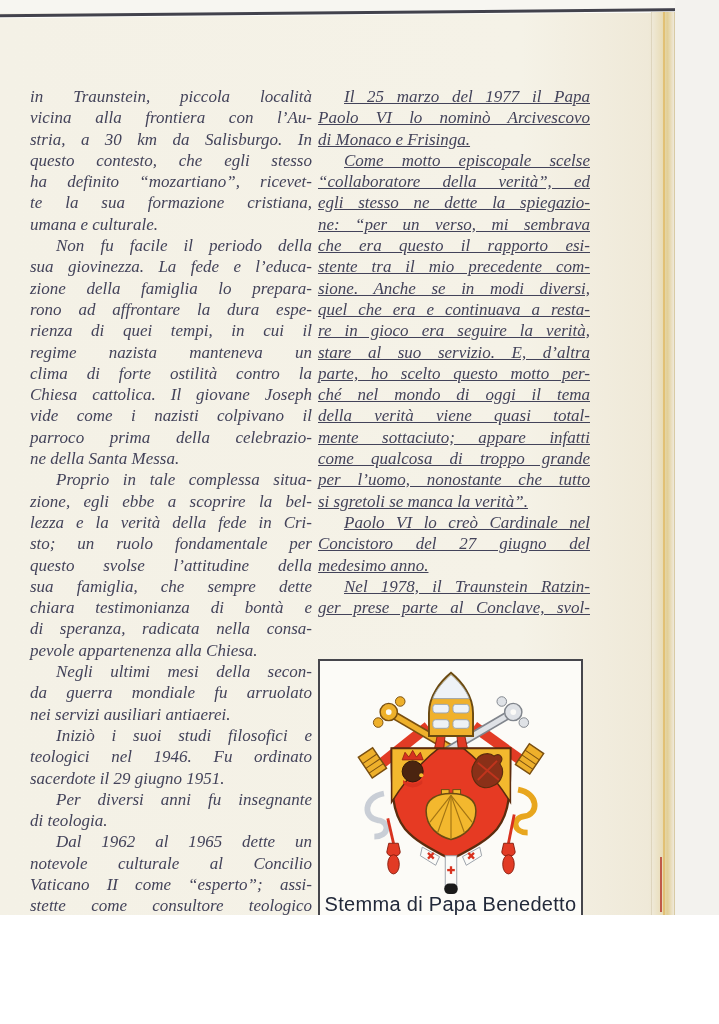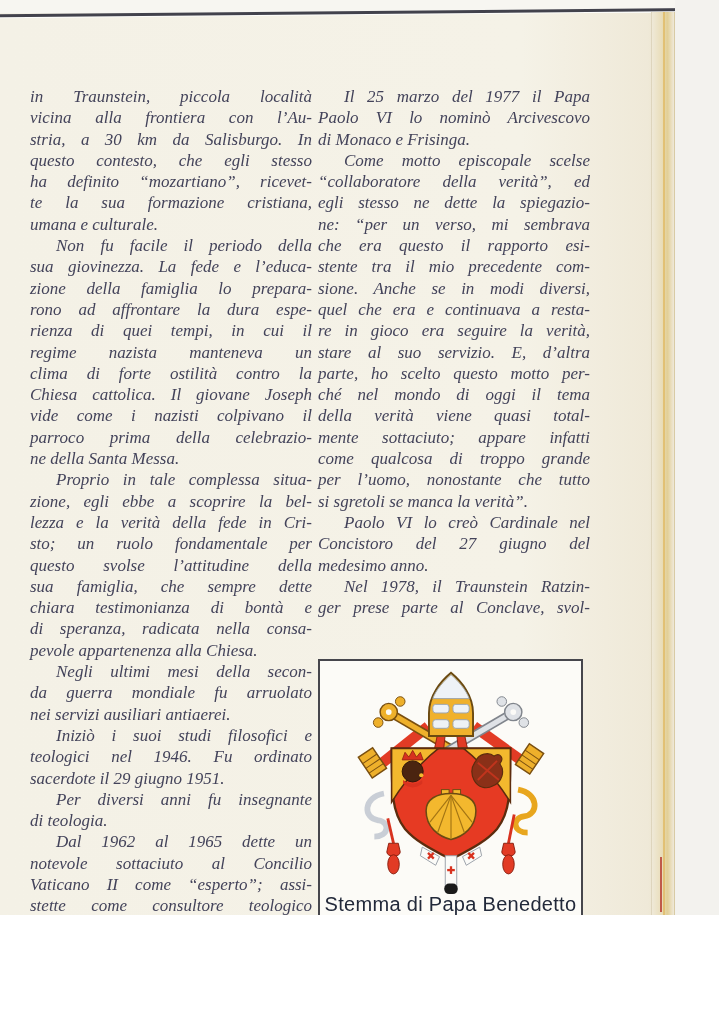--- a/index.html
+++ b/index.html
@@ -15,21 +15,21 @@
              background:linear-gradient(90deg,#efe9d8 0%,#e9ddb9 45%,#e2cf96 70%,#efe9da 100%);
              border-left:1px solid #ded5bd;border-right:1px solid #d8cba4;}
   .page-edge .gilt{position:absolute;right:9px;top:0;width:2px;height:100%;background:#dfb75c;opacity:.7;}
   .page-edge .red-tick{position:absolute;right:12px;top:845px;width:2px;height:55px;background:#c05a4a;}
   .scan-right{position:absolute;right:0;top:0;width:44px;height:1024px;background:#f3f2ee;}
 
   
   .col{position:absolute;top:86px;color:#43435a;font-style:italic;
        font-size:17px;line-height:21.3px;}
   .col-left{left:30px;width:282px;}
-  .col-right{left:318px;width:272px;}
+  .col-right{left:318px;width:272px;text-decoration:underline;}
   .tline{text-align:justify;text-align-last:justify;white-space:nowrap;overflow:visible;}
   .tline.lastline{text-align-last:left;}
   .tline.indent{text-indent:26px;}
 
   
   .figure-box{position:absolute;left:318px;top:659px;width:261px;height:288px;
               border:2px solid #46464c;background:#fcfbf7;}
   .figure-box svg{position:absolute;left:50%;top:6px;transform:translateX(-50%);}
   .figure-caption{position:absolute;left:0;bottom:10px;width:100%;text-align:center;
                   font-family:"Liberation Sans",sans-serif;font-size:20px;color:#22293a;
@@ -98,21 +98,21 @@
         <div class="tline indent">Iniziò i suoi studi filosofici e</div>
         <div class="tline">teologici nel 1946. Fu ordinato</div>
         <div class="tline lastline">sacerdote il 29 giugno 1951.</div>
       </div>
       <div>
         <div class="tline indent">Per diversi anni fu insegnante</div>
         <div class="tline lastline">di teologia.</div>
       </div>
       <div>
         <div class="tline indent">Dal 1962 al 1965 dette un</div>
-        <div class="tline">notevole sottaciuto al Concilio</div>
+        <div class="tline">notevole culturale al Concilio</div>
         <div class="tline">Vaticano II come “esperto”; assi-</div>
         <div class="tline">stette come consultore teologico</div>
         <div class="tline">del Cardinale Joseph Frings, Arci-</div>
         <div class="tline lastline">vescovo di Colonia.</div>
       </div>
     </div>
   <div class="col col-right">
       <div>
         <div class="tline indent">Il 25 marzo del 1977 il Papa</div>
         <div class="tline">Paolo VI lo nominò Arcivescovo</div>

